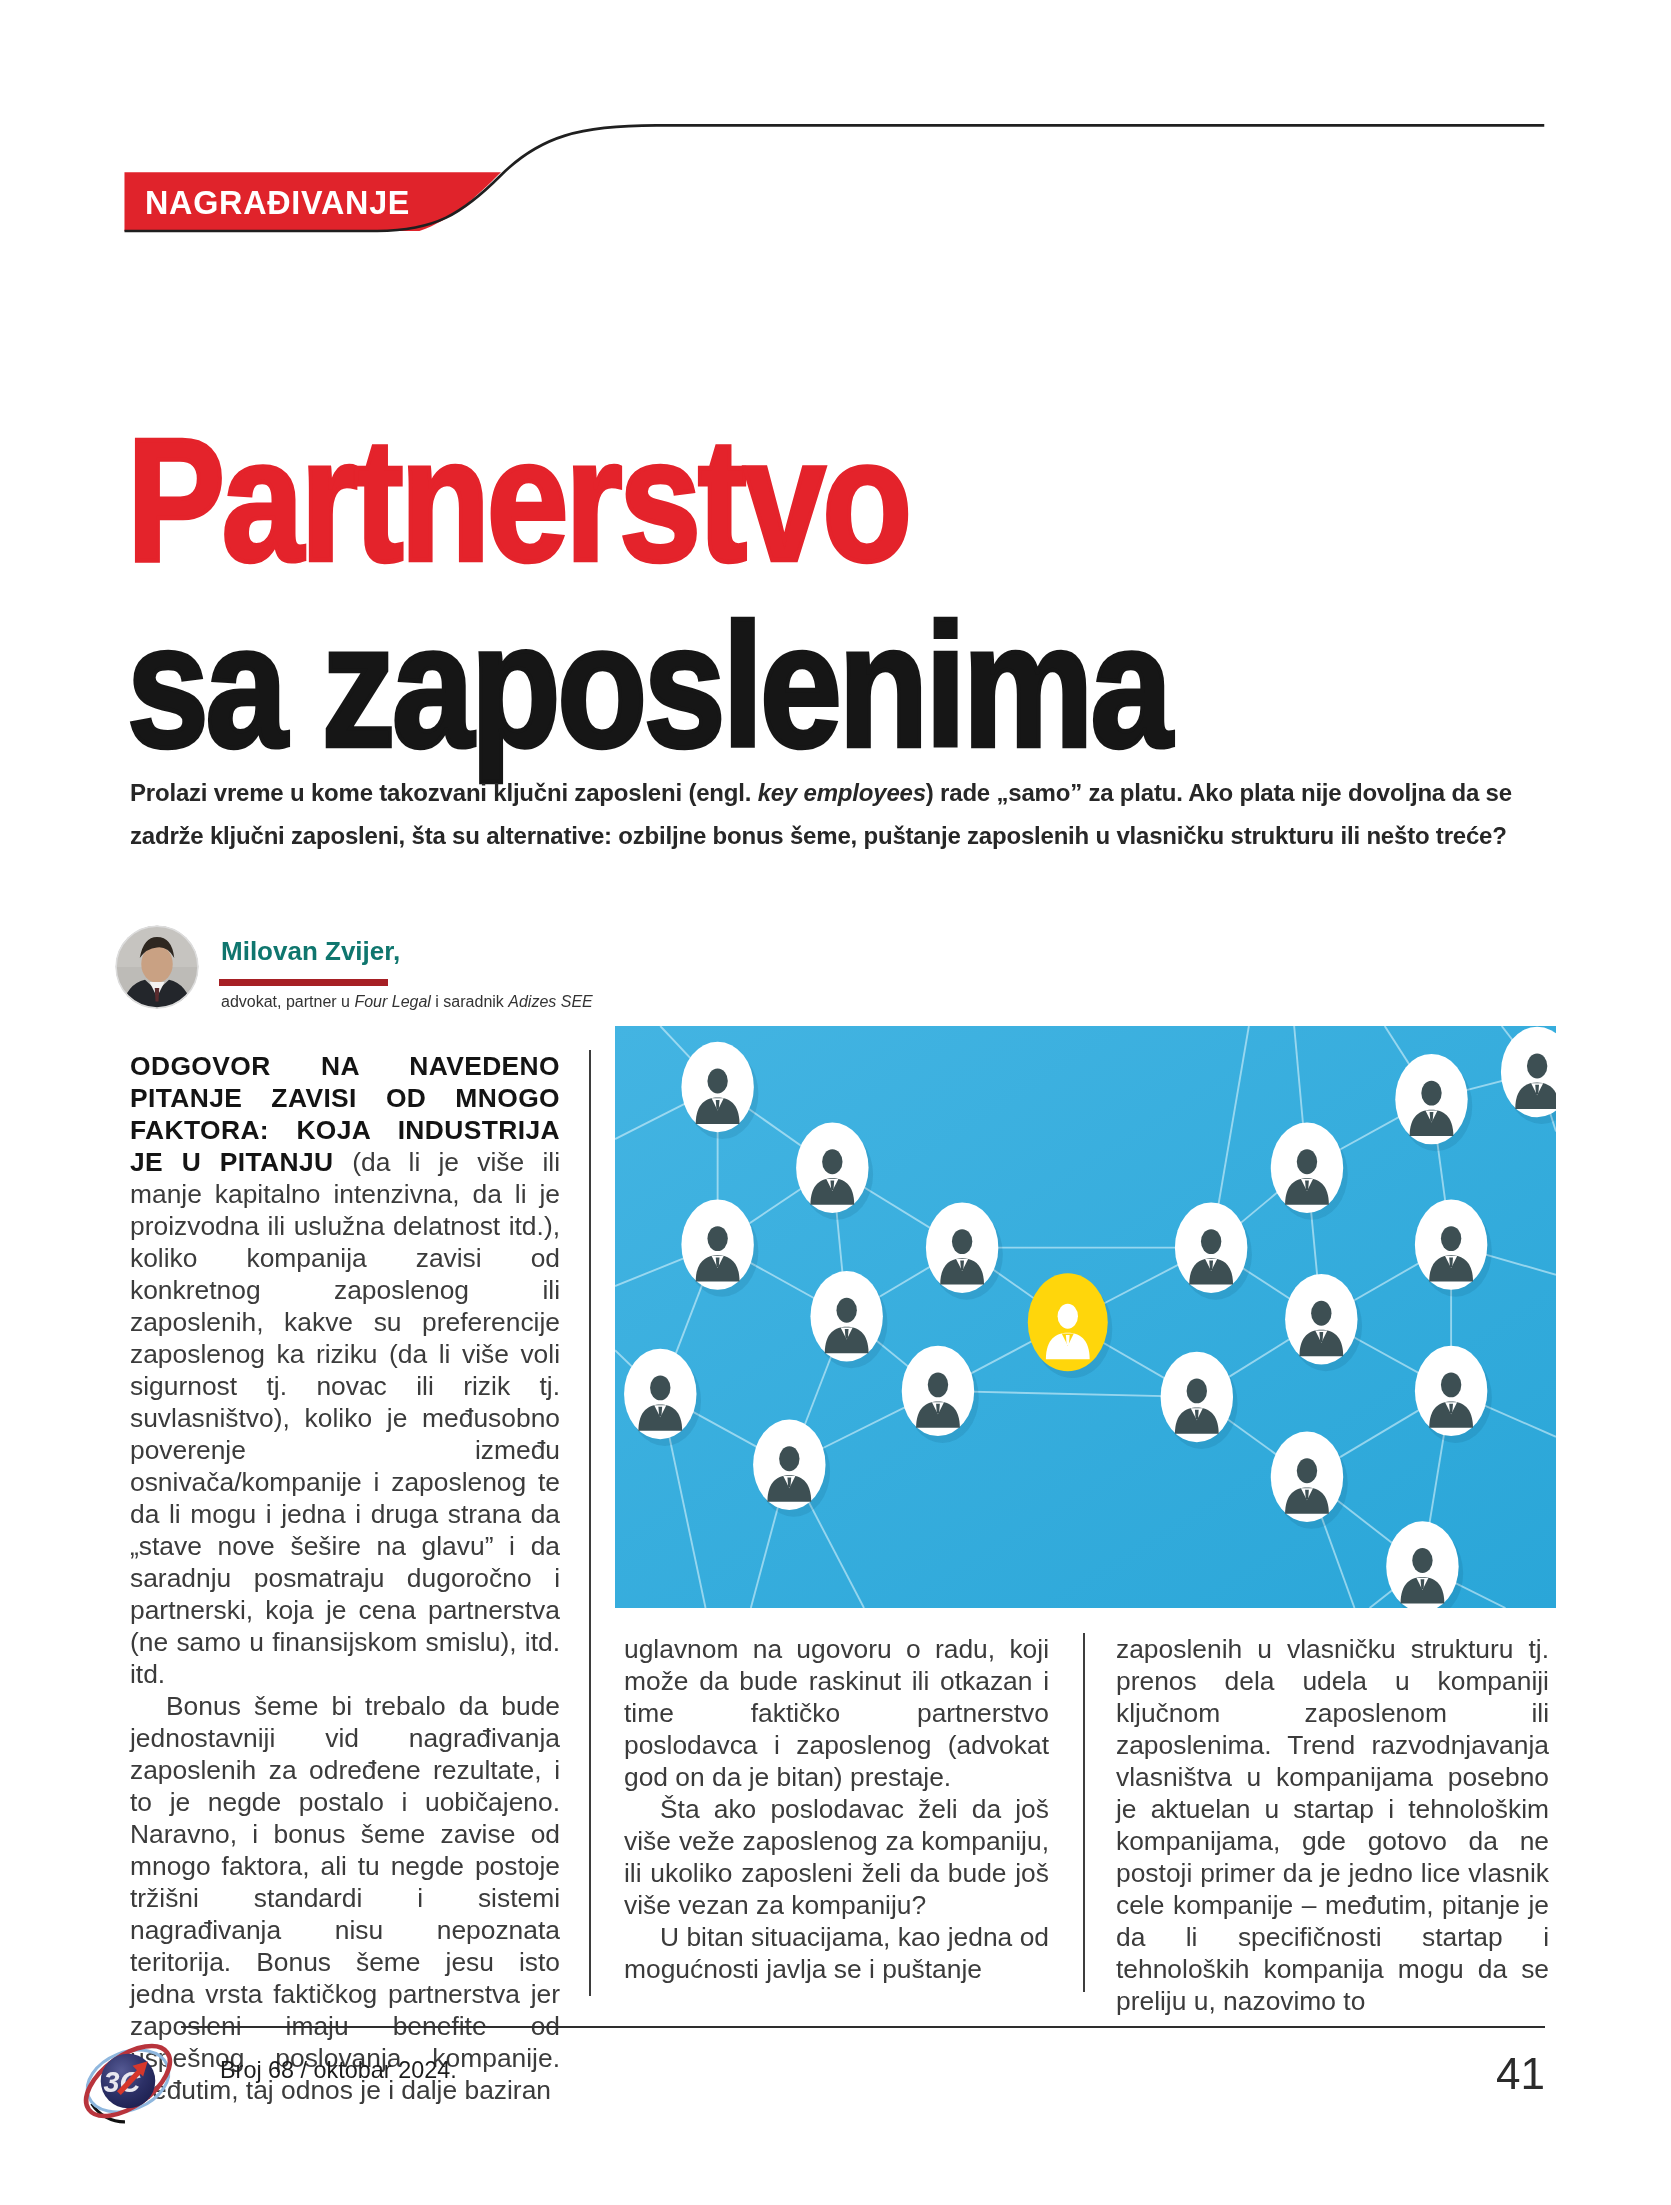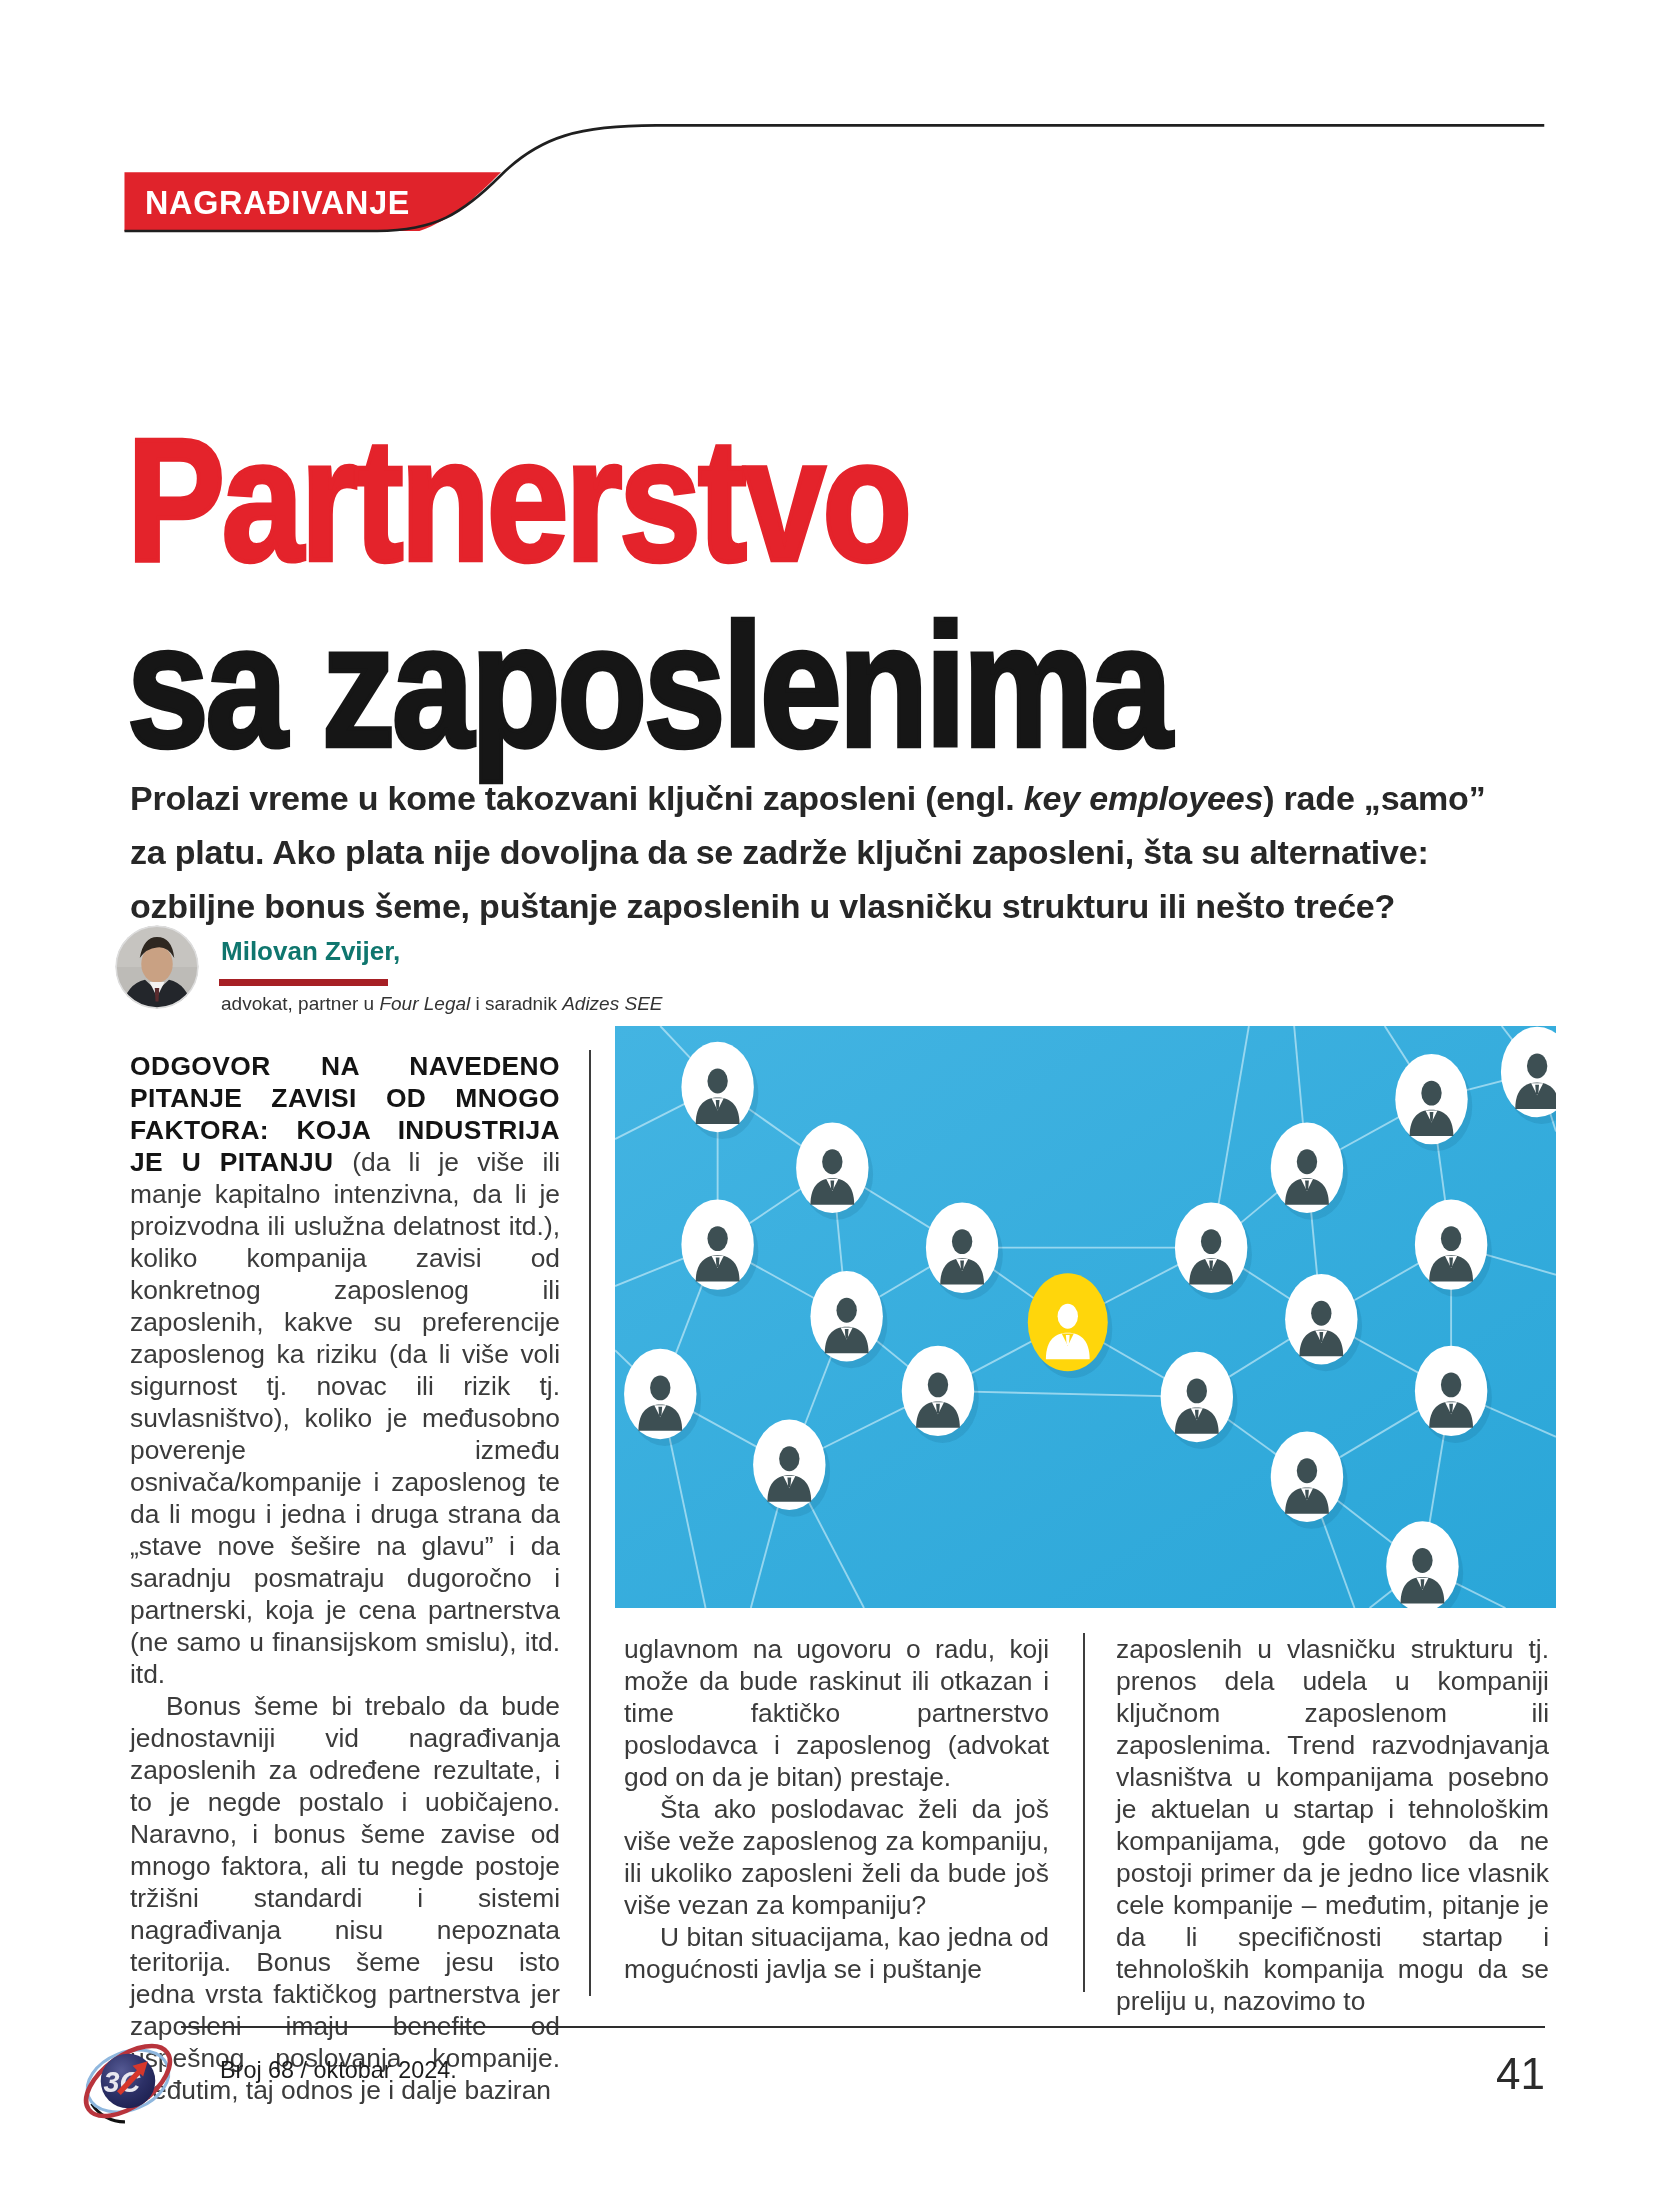--- a/index.html
+++ b/index.html
@@ -12,27 +12,27 @@
   .kicker{left:145px;top:183px;font-size:34px;font-weight:bold;color:#ffffff;
           letter-spacing:0.8px;transform:scaleX(.95);transform-origin:0 0;white-space:nowrap;}
 
   
   .headline{left:127px;top:407px;transform:scaleX(.84);transform-origin:0 0;
             font-weight:bold;letter-spacing:-3.8px;white-space:nowrap;line-height:186px;}
   .headline .l1{font-size:175px;color:#e4232b;-webkit-text-stroke:4.5px #e4232b;}
   .headline .l2{font-size:175px;color:#161616;-webkit-text-stroke:4.5px #161616;}
 
   
-  .lead{left:130px;top:771px;width:1392px;font-size:34px;line-height:54px;
+  .lead{left:130px;top:771px;width:1392px;font-size:24px;line-height:43px;
         font-weight:bold;color:#272727;letter-spacing:-0.2px;}
 
   
   .author-name{left:221px;top:936px;font-size:26px;font-weight:bold;color:#0f766e;}
   .author-underline{left:219px;top:979px;width:169px;height:6.8px;background:#a61f24;}
-  .author-role{left:221px;top:993px;font-size:19px;color:#333333;}
+  .author-role{left:221px;top:993px;font-size:16px;color:#333333;}
 
   
   .col{top:1050px;font-size:26.4px;line-height:32px;color:#3b3b3b;text-align:justify;}
   .col p{margin:0;}
   .col p.ind{text-indent:36px;}
   .col .caps{font-weight:bold;color:#141414;letter-spacing:0.4px;}
   .col1{left:130px;width:430px;}
   .col2{left:624px;top:1633px;width:425px;}
   .col3{left:1116px;top:1633px;width:433px;}
   .vrule{width:2.3px;background:#3d3d3d;}

